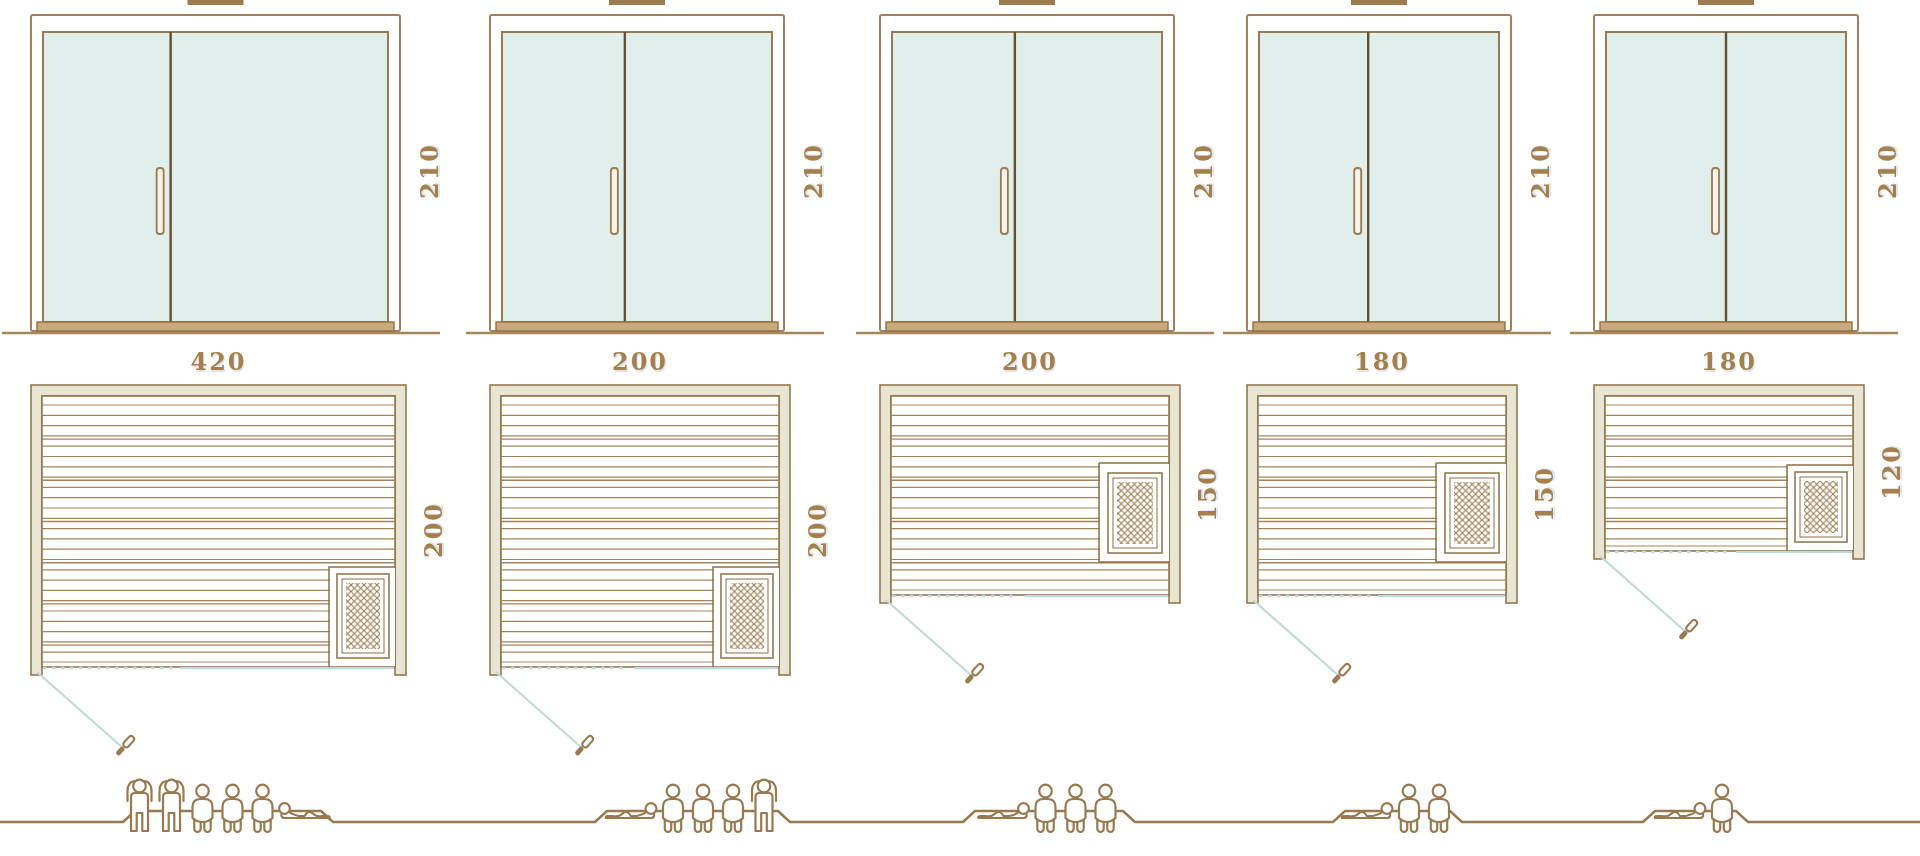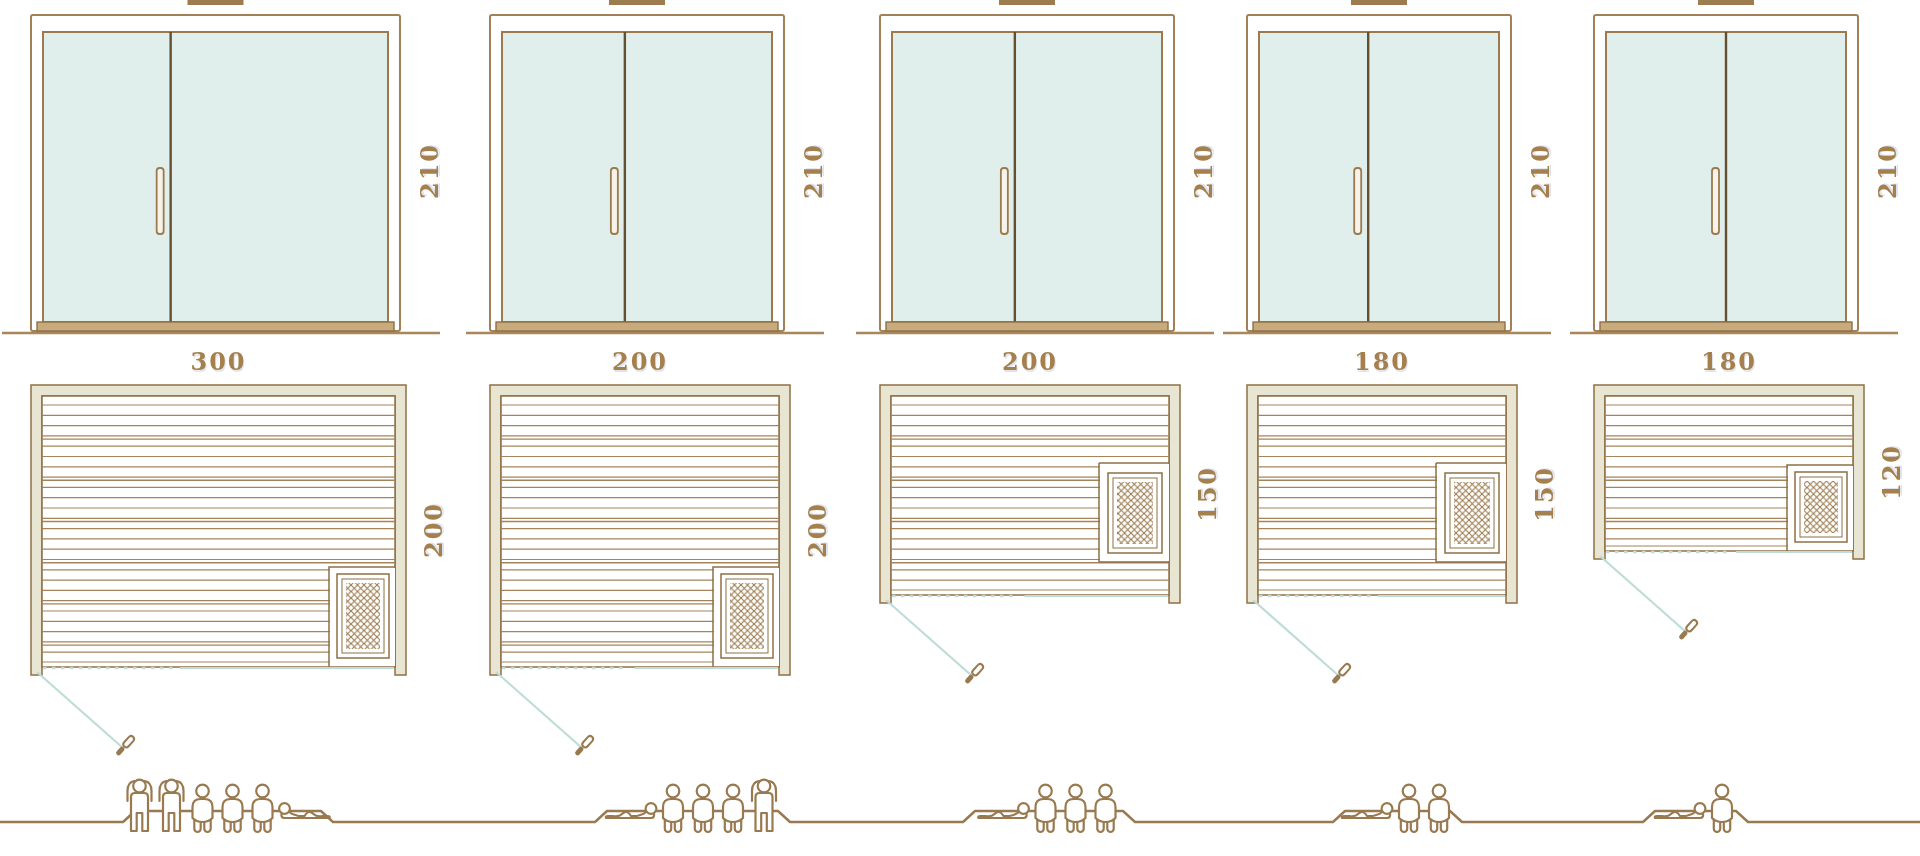--- a/index.html
+++ b/index.html
@@ -429,21 +429,21 @@
         </g>
         <g>
           <rect fill="#fff" stroke="#997a50" stroke-width="2.2" stroke-linecap="round" stroke-linejoin="round" x="1713.8" y="813" width="6.4" height="19" rx="3.2"></rect>
           <rect fill="#fff" stroke="#997a50" stroke-width="2.2" stroke-linecap="round" stroke-linejoin="round" x="1723.8" y="813" width="6.4" height="19" rx="3.2"></rect>
           <path fill="#fff" stroke="#997a50" stroke-width="2.2" stroke-linecap="round" stroke-linejoin="round" d="M1712,818 L1712,807 Q1712,799 1720,799 L1724,799 Q1732,799 1732,807 L1732,818 Q1728,822 1722,822 Q1716,822 1712,818 Z"></path>
           <circle fill="#fff" stroke="#997a50" stroke-width="2.2" stroke-linecap="round" stroke-linejoin="round" cx="1722" cy="791" r="6.3"></circle>
         </g>
       </g>
     </svg>
 
-  <div class="dim" style="left: 218.5px; top: 361px; transform: translate(-50%, -50%);">300</div>
+  <div class="dim" style="left: 218.5px; top: 361px; transform: translate(-50%, -50%);">420</div>
   <div class="dim" style="left: 433px; top: 530px; transform: translate(-50%, -50%) rotate(-90deg);">200</div>
   <div class="dim" style="left: 429px; top: 171px; transform: translate(-50%, -50%) rotate(-90deg);">210</div>
 
   <div class="dim" style="left: 640px; top: 361px; transform: translate(-50%, -50%);">200</div>
   <div class="dim" style="left: 817px; top: 530px; transform: translate(-50%, -50%) rotate(-90deg);">200</div>
   <div class="dim" style="left: 813px; top: 171px; transform: translate(-50%, -50%) rotate(-90deg);">210</div>
 
   <div class="dim" style="left: 1030px; top: 361px; transform: translate(-50%, -50%);">200</div>
   <div class="dim" style="left: 1207px; top: 494px; transform: translate(-50%, -50%) rotate(-90deg);">150</div>
   <div class="dim" style="left: 1203px; top: 171px; transform: translate(-50%, -50%) rotate(-90deg);">210</div>

